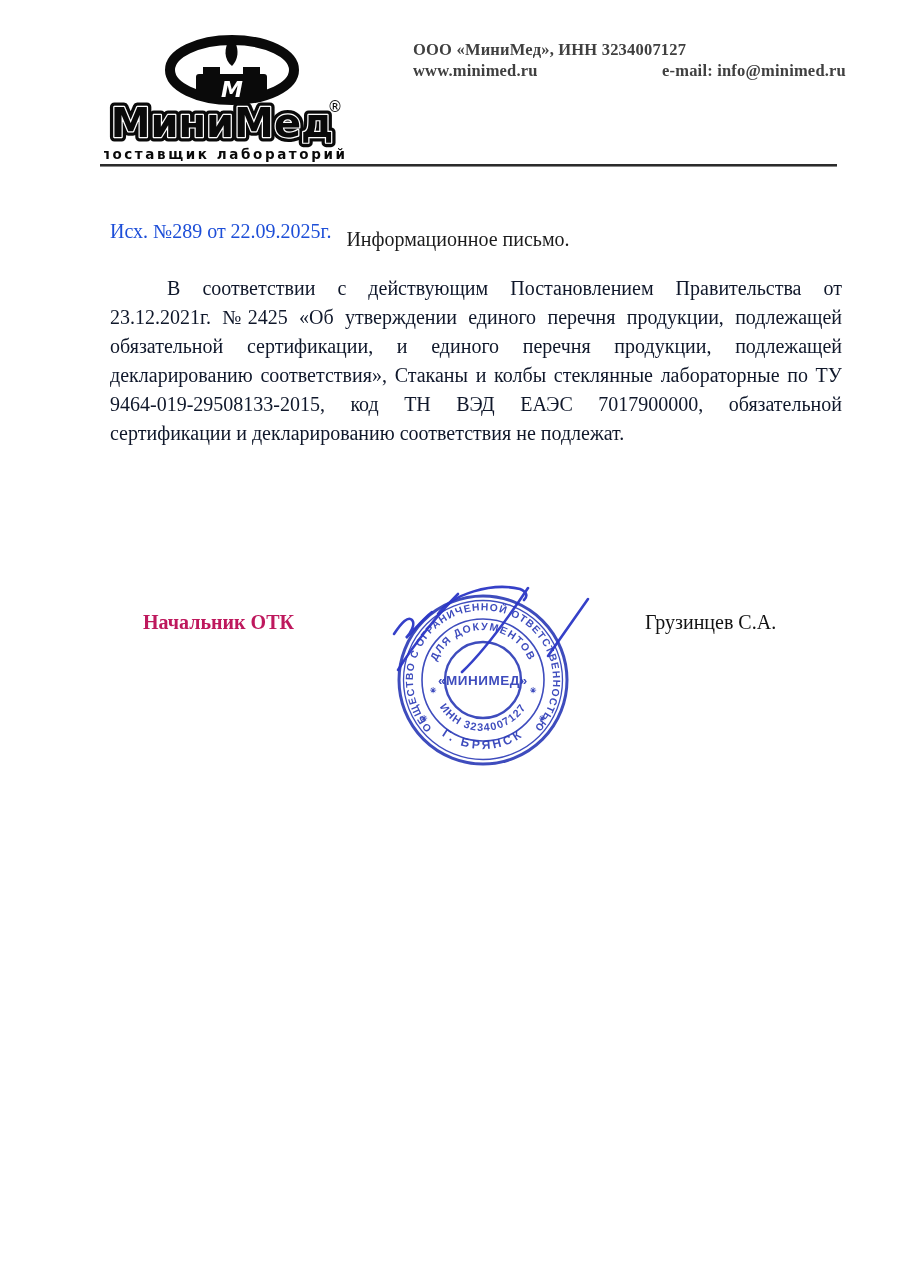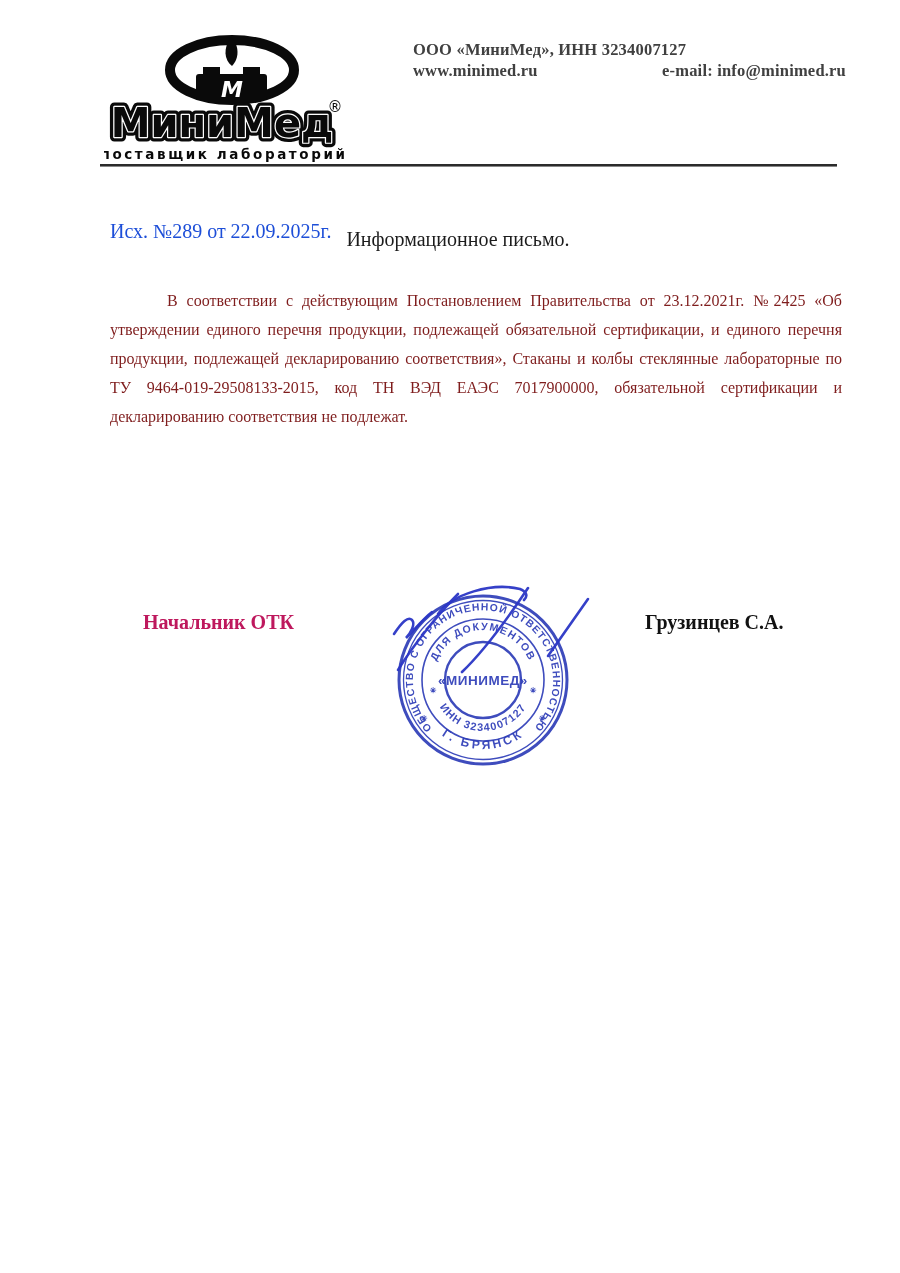--- a/index.html
+++ b/index.html
@@ -34,29 +34,29 @@
     background: #2b2b2b; border-bottom: 1px solid #888;
   }
 
   
   .ref-line { left: 110px; top: 187px; font-size: 20px; color: #1d4ed8; margin-top: 33px; }
   .letter-title {
     left: 8px; top: 228px; width: 900px;
     text-align: center; font-size: 20px; color: #1c1c1c;
   }
   .letter-body {
-    left: 110px; top: 286px; width: 732px;
-    font-size: 16px; line-height: 29px;
+    left: 110px; top: 274px; width: 732px;
+    font-size: 20px; line-height: 29px;
     text-align: justify; text-indent: 57px;
-    color: #7f1d1d;
+    color: #0f172a;
   }
 
   
   .sig-position { left: 143px; top: 611px; font-size: 20px; font-weight: bold; color: #be185d; }
-  .sig-name { left: 645px; top: 611px; font-size: 20px; font-weight: bold; color: #121212; }
+  .sig-name { left: 645px; top: 611px; font-size: 20px; font-weight: normal; color: #121212; }
   .stamp-wrap { left: 348px; top: 552px; width: 290px; height: 225px; }
 
   .stamp-text { font-family: "Liberation Sans", sans-serif; font-weight: bold; }
 </style>
 </head>
 <body>
 
 <div class="abs logo-block">
   <svg width="244" height="128" viewBox="0 0 244 128">
 

